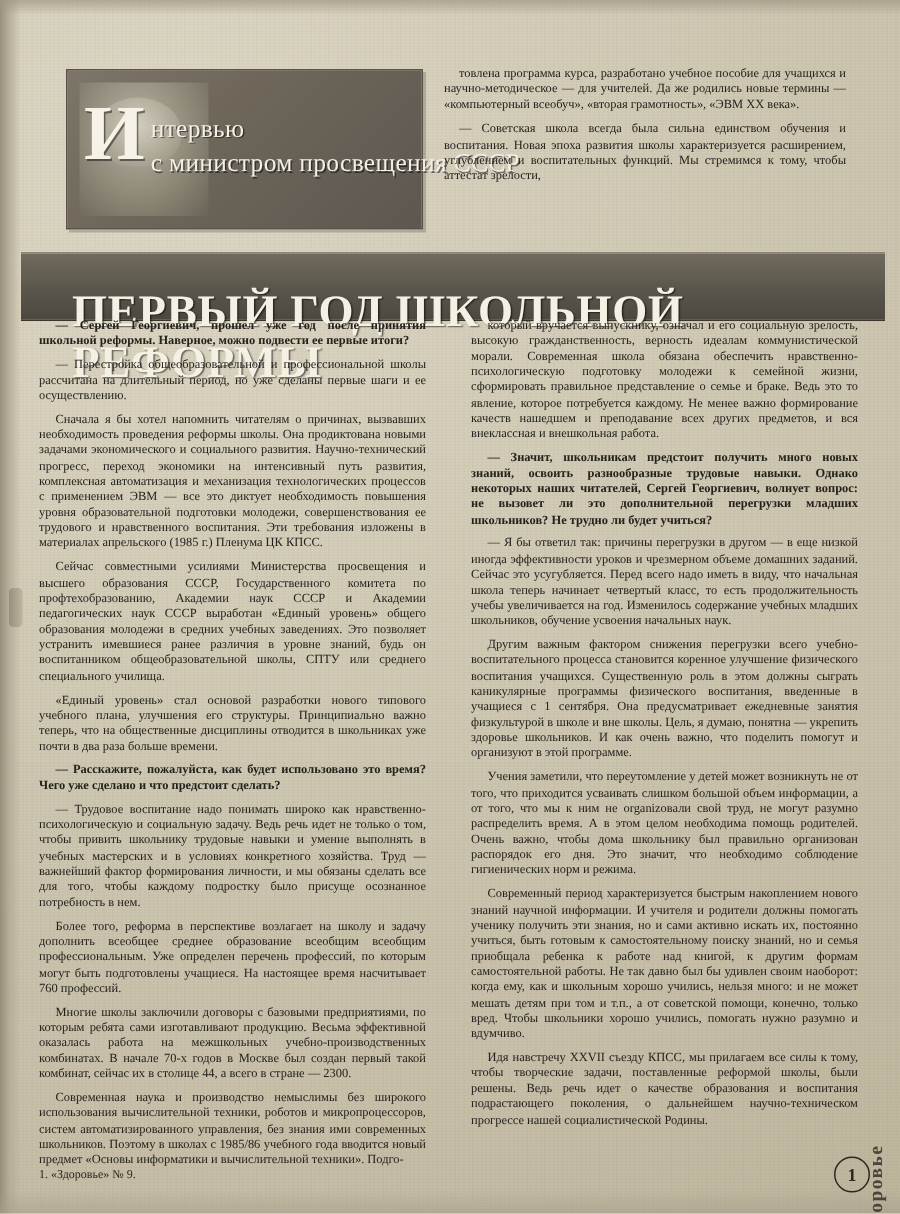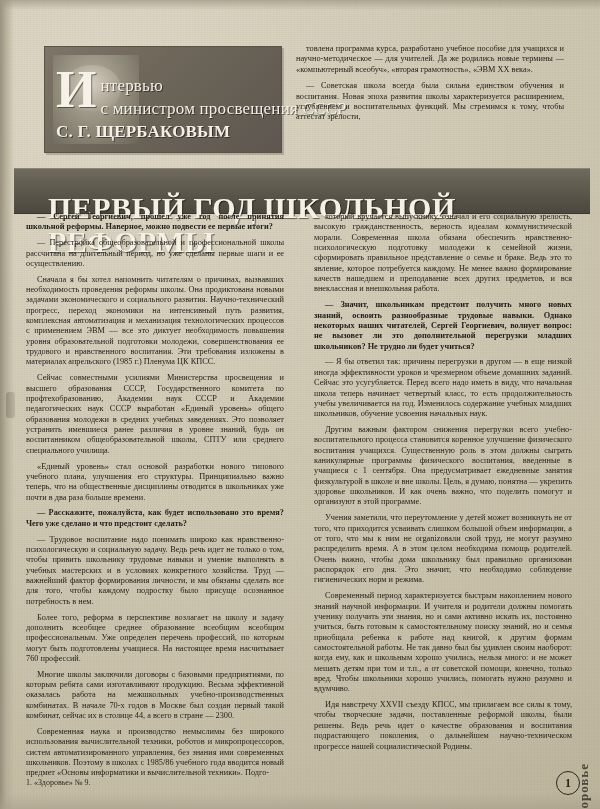--- a/index.html
+++ b/index.html
@@ -152,21 +152,20 @@
   <div class="edge-top"></div>
   <div class="edge-bottom"></div>
   <div class="hole"></div>
 
   <div class="photo"></div>
 
   <div class="intro">
     <div class="dropcap">И</div>
     <div class="l1">нтервью</div>
     <div class="l2">с министром просвещения СССР</div>
-    <div class="l3">С. Г. ЩЕРБАКОВЫМ</div>
   </div>
 
   <div class="toptext">
     <p>товлена программа курса, разработано учебное пособие для учащихся и научно-методическое — для учителей. Да же родились новые термины — «компьютерный всеобуч», «вторая грамотность», «ЭВМ XX века».</p>
     <p class="dash">— Советская школа всегда была сильна единством обучения и воспитания. Новая эпоха развития школы характеризуется расширением, углублением и воспитательных функций. Мы стремимся к тому, чтобы аттестат зрелости,</p>
   </div>
 
   <div class="banner">
     <h1>ПЕРВЫЙ ГОД ШКОЛЬНОЙ РЕФОРМЫ</h1>
   </div>

